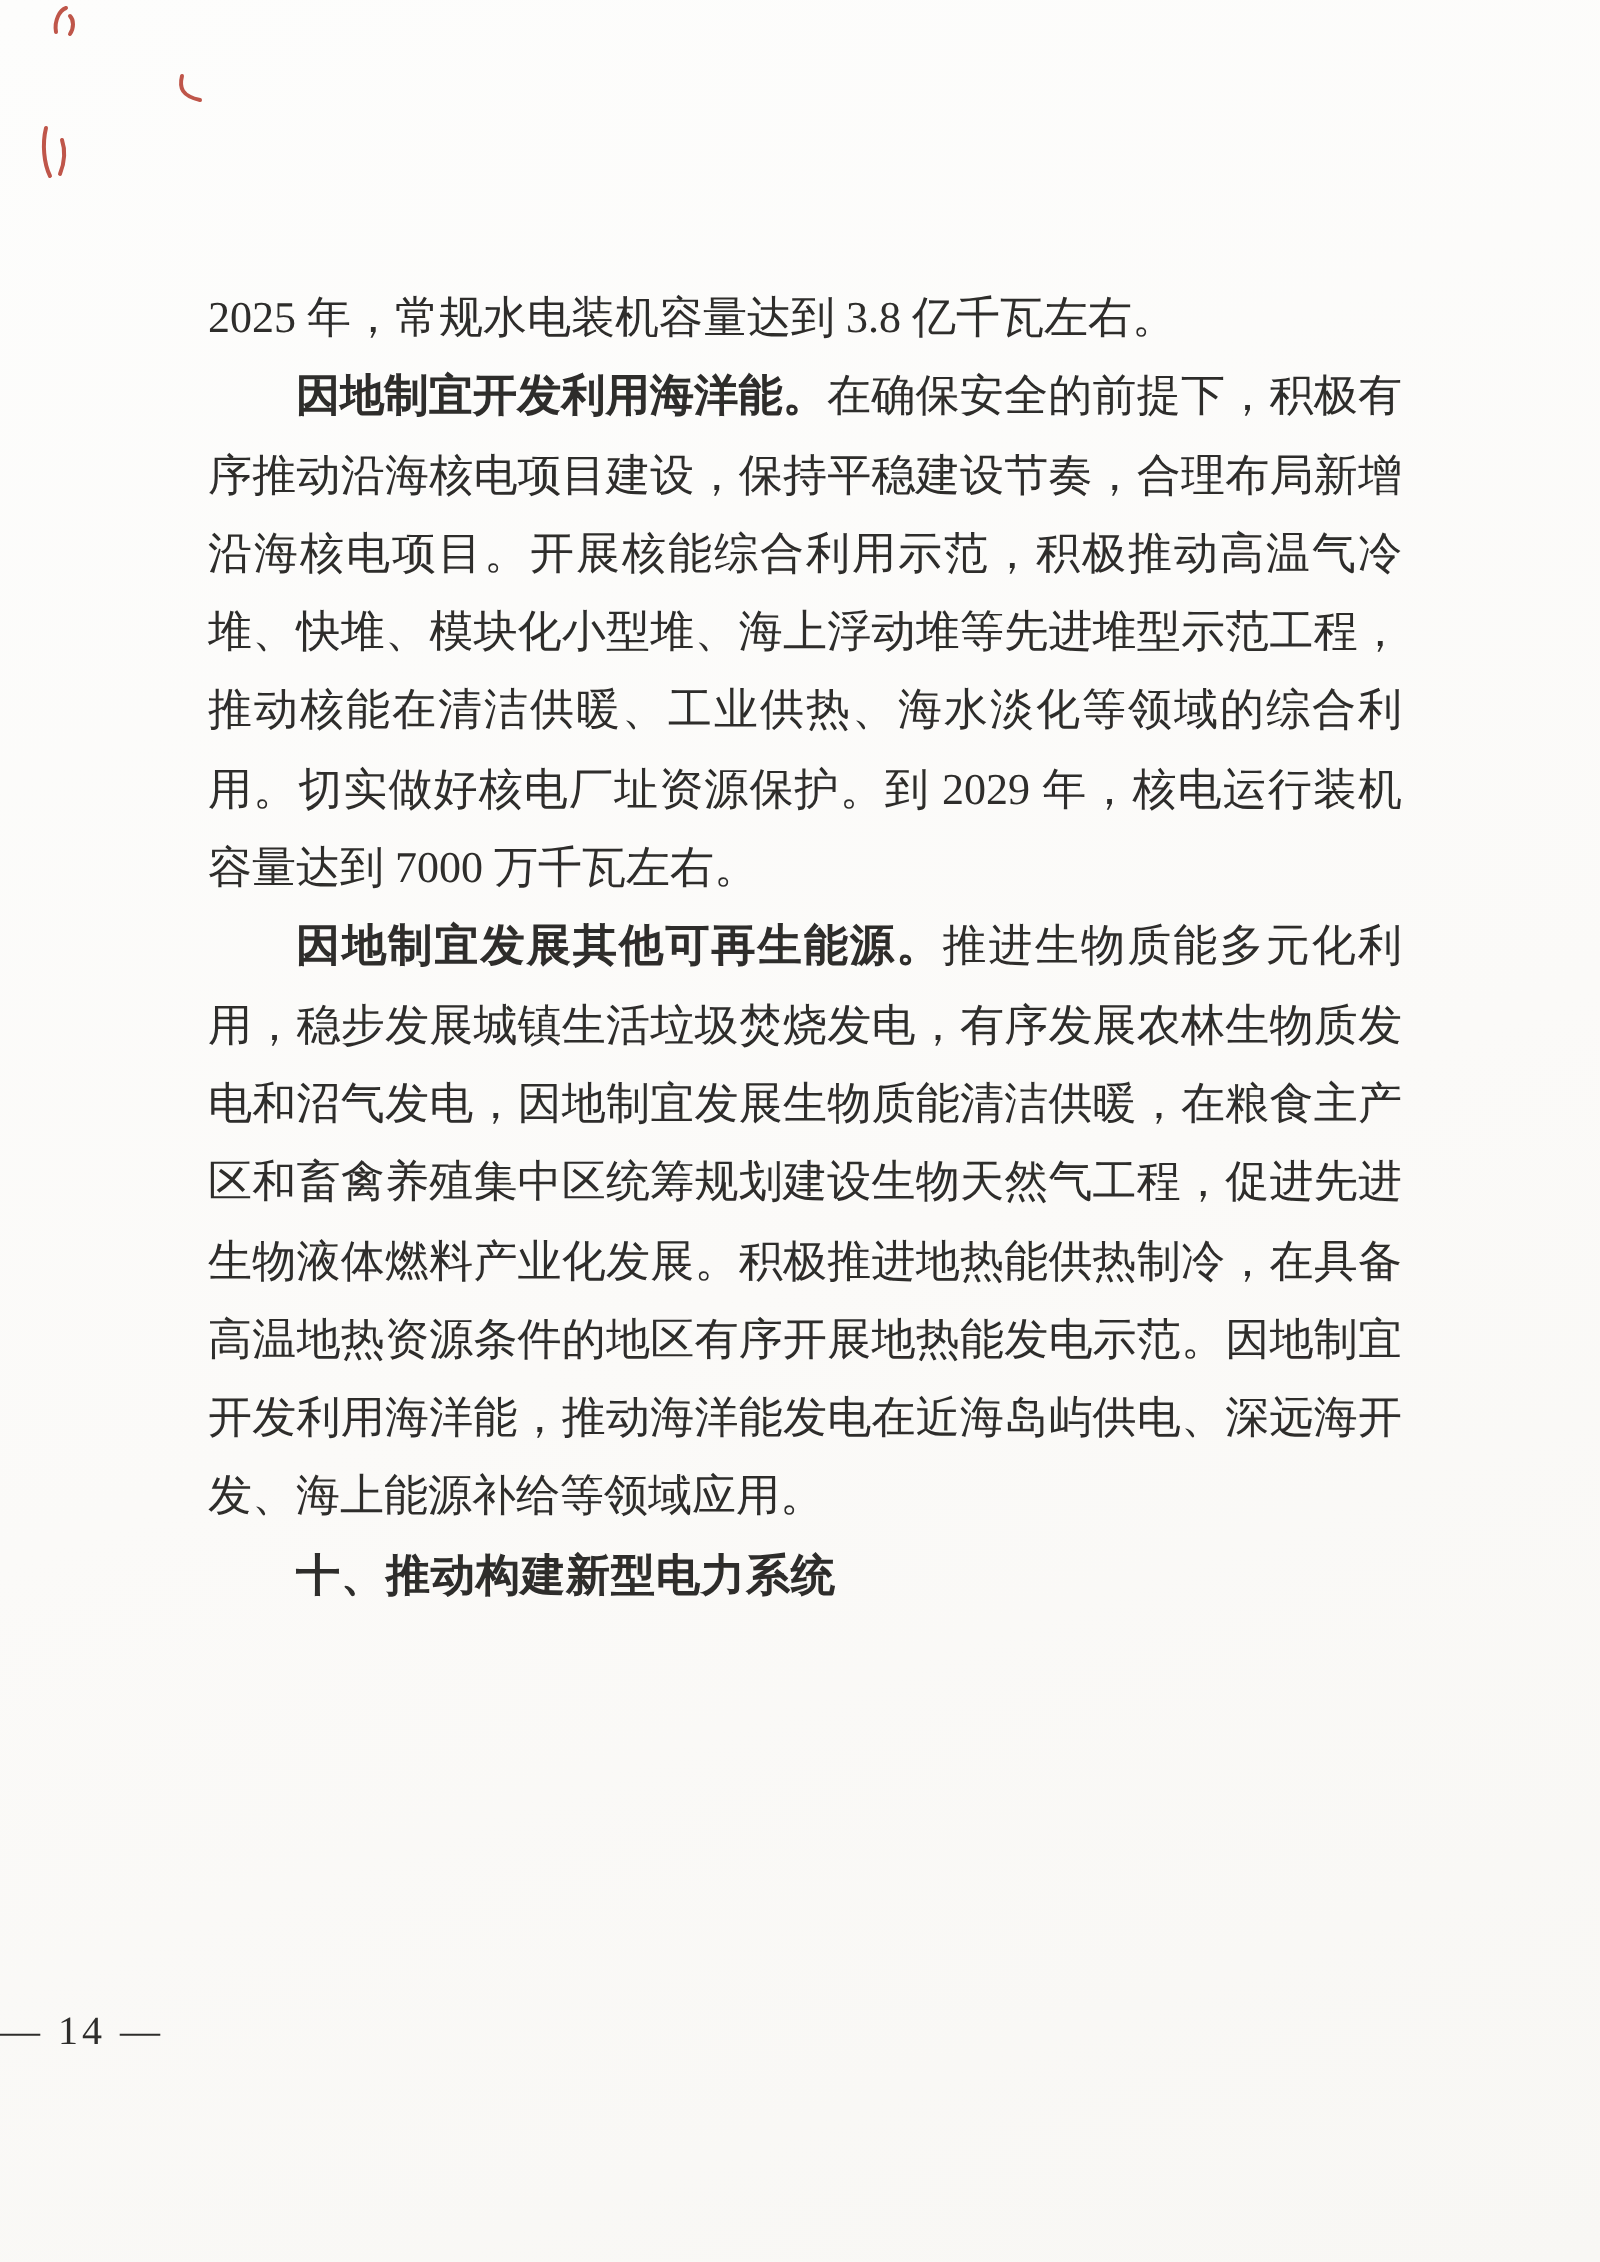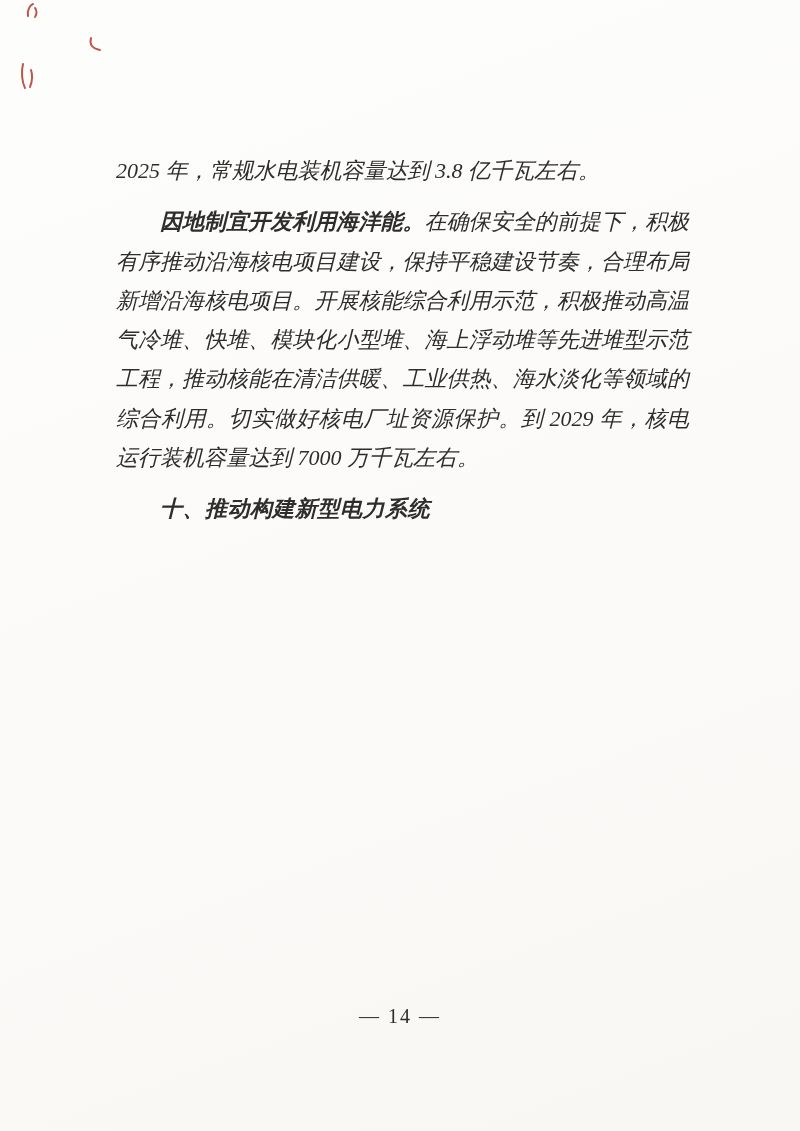--- a/index.html
+++ b/index.html
@@ -19,43 +19,42 @@
   .content {
     position: absolute;
     left: 104px;
     top: 139px;
     width: 597px;
     font-size: 22px;
     line-height: 39.3px;
     text-align: justify;
   }
   .content p {
-    margin: 12px;
+    margin: 0;
     padding: 0;
     text-indent: 2em;
-    font-style: italic;
   }
   .content p.no-indent {
     text-indent: 0;
   }
   .lead {
     font-weight: bold;
   }
   .heading {
     font-family: "Liberation Sans", "DejaVu Sans", sans-serif;
     font-weight: bold;
     text-indent: 2em;
     letter-spacing: 0.5px;
   }
   .footer {
     position: absolute;
     top: 1005px;
     left: 0;
     width: 800px;
-    text-align: center;
+    text-align: left;
     font-size: 20px;
     letter-spacing: 2px;
     color: #2e2d2b;
   }
   .artifact {
     position: absolute;
     opacity: 0.85;
   }
   .art1 { left: 24px; top: 2px; }
   .art2 { left: 86px; top: 36px; }
@@ -79,20 +78,23 @@
   <div class="content">
 
     <p class="no-indent">
       <span>2025 年，常规水电装机容量达到 3.8 亿千瓦左右。</span>
     </p>
 
     <p>
       <span class="lead">因地制宜开发利用海洋能。</span><span>在确保安全的前提下，积极有序推动沿海核电项目建设，保持平稳建设节奏，合理布局新增沿海核电项目。开展核能综合利用示范，积极推动高温气冷堆、快堆、模块化小型堆、海上浮动堆等先进堆型示范工程，推动核能在清洁供暖、工业供热、海水淡化等领域的综合利用。切实做好核电厂址资源保护。到 2029 年，核电运行装机容量达到 7000 万千瓦左右。</span>
     </p>
 
+    <p>
+      <span class="lead">因地制宜发展其他可再生能源。</span><span>推进生物质能多元化利用，稳步发展城镇生活垃圾焚烧发电，有序发展农林生物质发电和沼气发电，因地制宜发展生物质能清洁供暖，在粮食主产区和畜禽养殖集中区统筹规划建设生物天然气工程，促进先进生物液体燃料产业化发展。积极推进地热能供热制冷，在具备高温地热资源条件的地区有序开展地热能发电示范。因地制宜开发利用海洋能，推动海洋能发电在近海岛屿供电、深远海开发、海上能源补给等领域应用。</span>
+    </p>
 
     <p class="heading">十、推动构建新型电力系统</p>
 
 
   </div>
 
   <div class="footer">— 14 —</div>
 
 </div>
 

